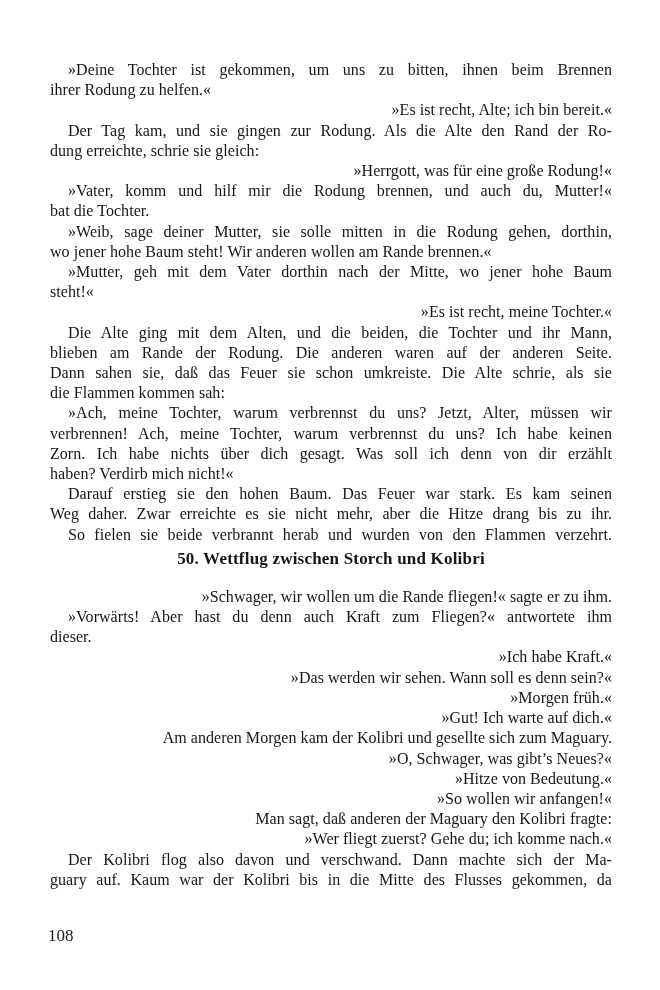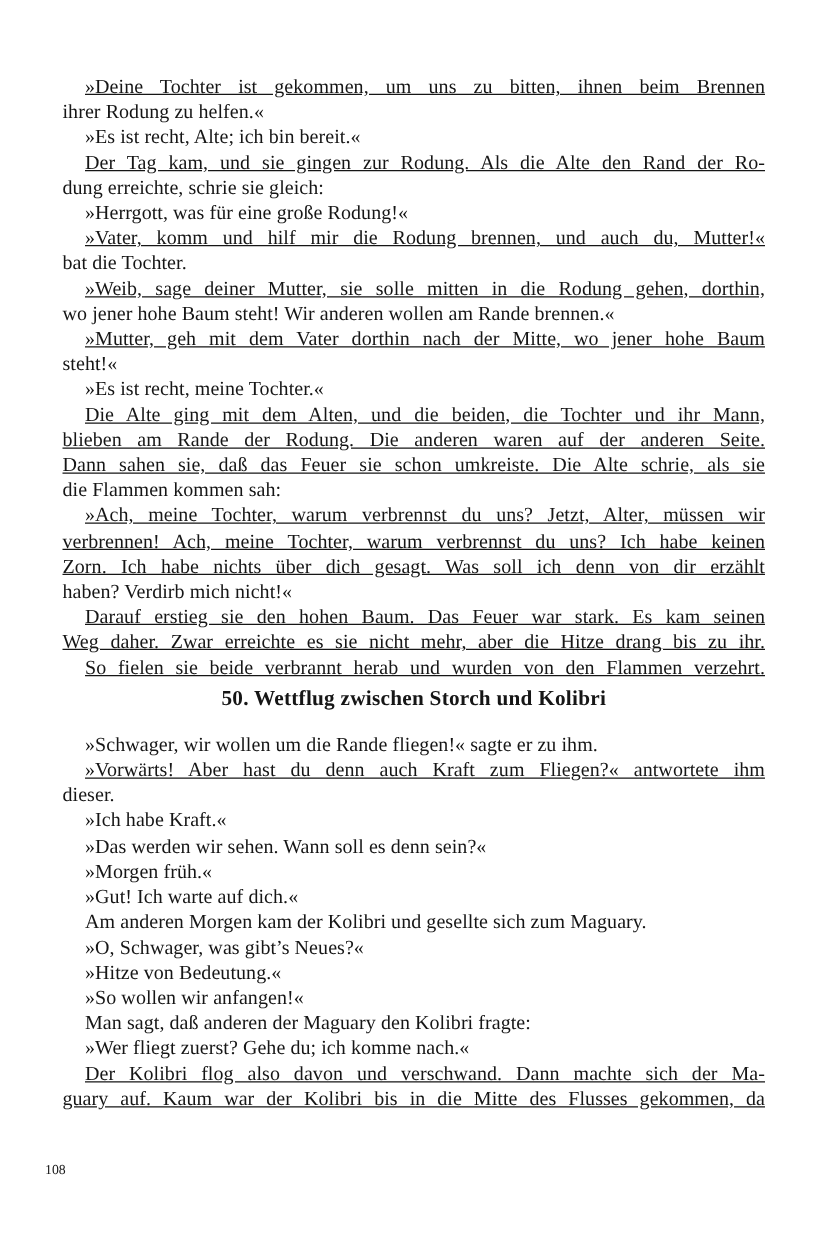--- a/index.html
+++ b/index.html
@@ -28,39 +28,39 @@
     font-size: 16px;
     line-height: 20.2px;
     letter-spacing: 0.05px;
   }
   .story-block .line {
     text-align: left;
     white-space: normal;
   }
   .story-block .line.ind {
     padding-left: 18px;
+    text-align: right;
   }
   .story-block .line.j {
     text-align: justify;
     text-align-last: justify;
-    text-decoration: underline;
   }
   .chapter-heading {
     margin: 4px 0 18px 0;
     font-size: 17px;
     line-height: 20px;
     font-weight: bold;
     text-align: center;
     letter-spacing: 0.2px;
   }
   .page-number {
     position: absolute;
-    left: 36px;
+    left: 48px;
     top: 928px;
-    font-size: 11px;
+    font-size: 17px;
     line-height: 16px;
     color: var(--ink, #161616);
   }
 </style>
 </head>
 <body>
 
 <div class="page">
   <main class="text-area">
     <section class="story-block">

